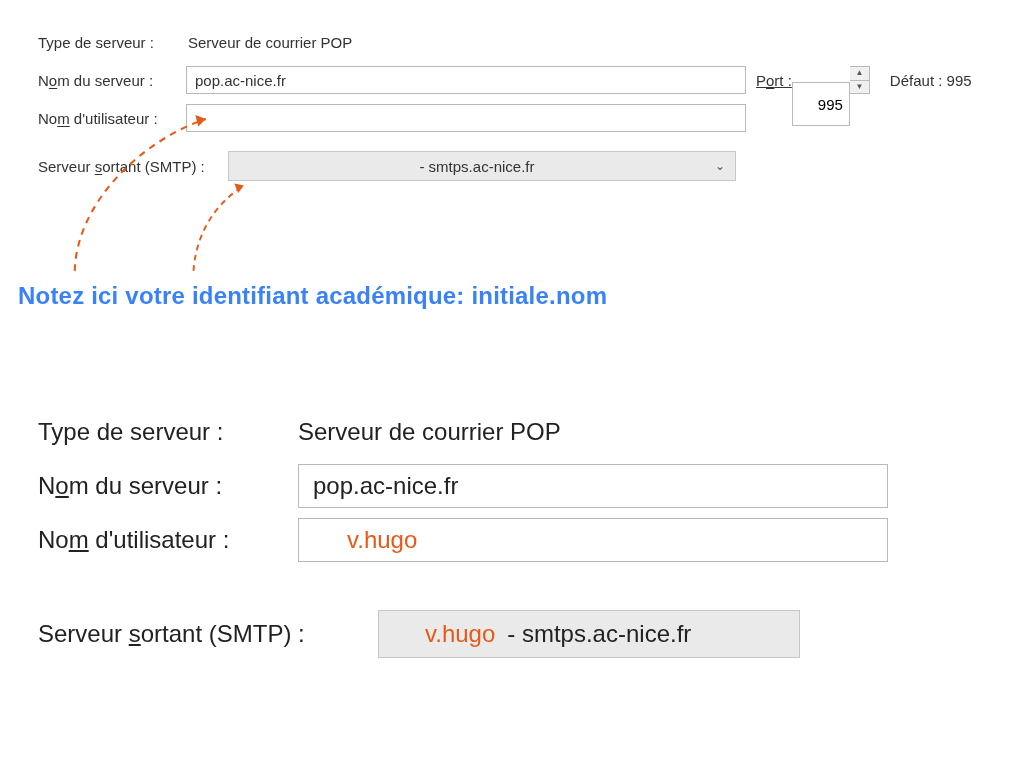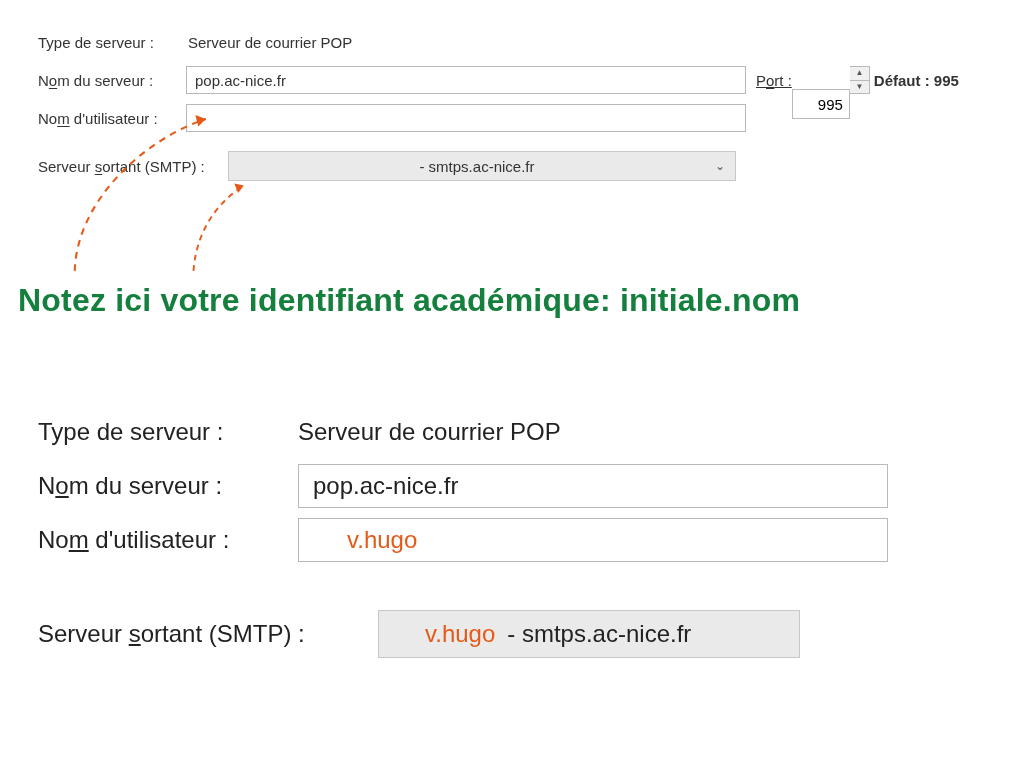--- a/index.html
+++ b/index.html
@@ -40,49 +40,49 @@
       padding: 2px 8px;
       font-size: 15px;
       color: #333;
       background: #fff;
     }
     .server-input { width: 560px; }
     .user-input { width: 560px; }
     .port-lab { margin-left: 10px; color: #333; text-decoration: underline; }
     .port-input {
       width: 58px; text-align: right;
-      border: 1px solid #b9b9b9; height: 30px; padding: 2px 6px; font-size: 15px; margin-top: 48px;
+      border: 1px solid #b9b9b9; height: 44px; padding: 2px 6px; font-size: 15px; margin-top: 48px;
     }
     .spinner {
       display: inline-flex; flex-direction: column; border: 1px solid #b9b9b9; border-left: none;
       height: 28px; width: 20px; background: #f0f0f0;
     }
     .spinner div {
       flex: 1; display: flex; align-items: center; justify-content: center;
       font-size: 8px; color: #555; cursor: pointer; line-height: 1;
     }
     .spinner div:first-child { border-bottom: 1px solid #b9b9b9; }
-    .default-lab { margin-left: 4px; color: #333; font-weight: bold; }
+    .default-lab { margin-left: 20px; color: #333; }
     .smtp-row { margin-top: 18px; }
     .smtp-lab { width: 190px; }
     .smtp-select {
       width: 508px; height: 30px; border: 1px solid #c7c7c7;
       background: #eaeaea;
       display: flex; align-items: center; justify-content: space-between;
       padding: 0 10px; color: #333; font-size: 15px;
     }
     .smtp-select .sel-text { flex: 1; text-align: center; }
     .chev { font-size: 12px; color: #555; }
     .u1 { text-decoration: underline; text-underline-offset: 2px; }
     .dashed-curve {
       position: absolute; left: 50px; top: 98px; width: 230px; height: 190px; pointer-events: none;
     }
     .annotation1 {
       position: absolute; left: 18px; top: 282px;
-      font-weight: 700; font-size: 32px; color: #15803d;
+      font-weight: 700; font-size: 24px; color: #3b82f6;
       font-family: Arial, sans-serif;
       letter-spacing: 0.2px;
     }
     .panel-bottom {
       position: absolute; left: 38px; top: 410px; width: 920px;
       font-size: 24px; color: #222;
     }
     .panel-bottom .brow {
       display: flex; align-items: center; margin-bottom: 10px; min-height: 44px;
     }

